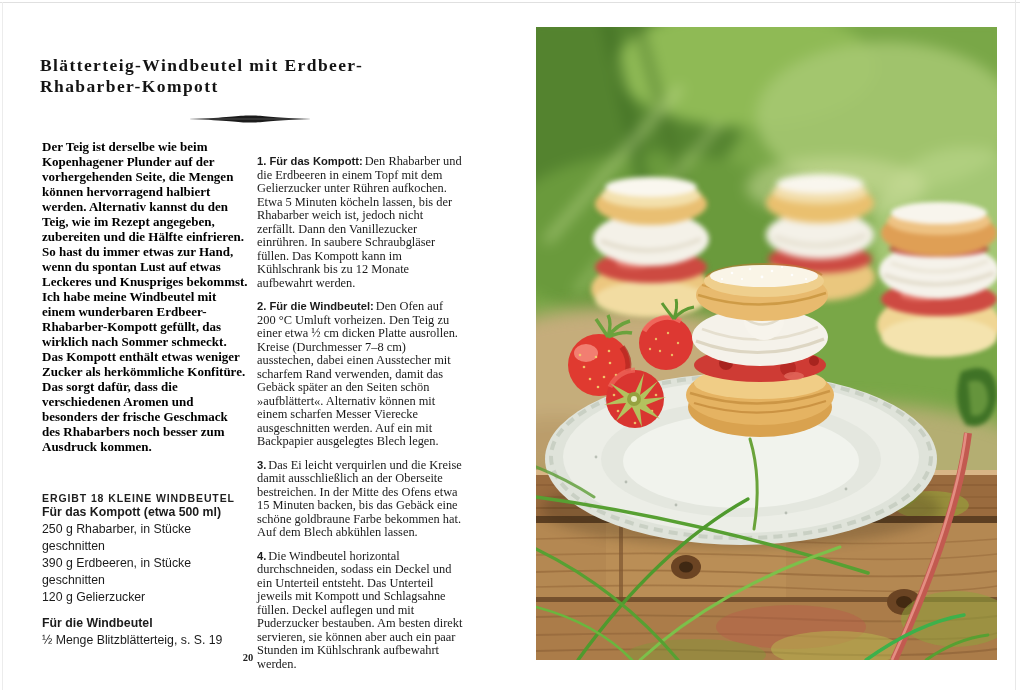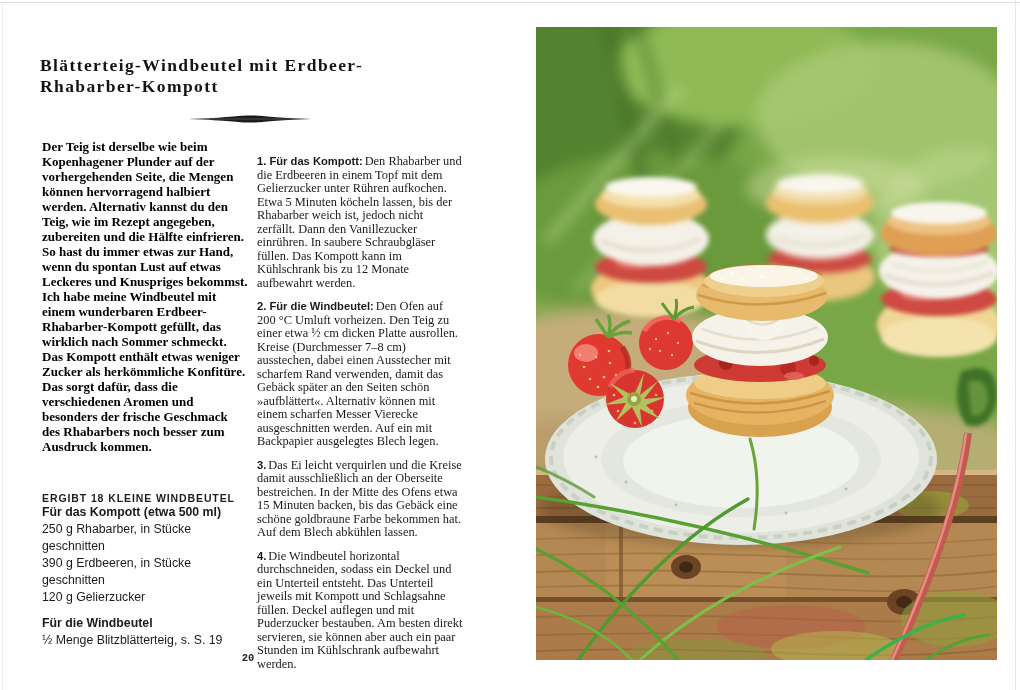--- a/index.html
+++ b/index.html
@@ -26,21 +26,21 @@
   .ing-section{margin-top:0;font-family:"Liberation Sans", sans-serif;font-size:12.3px;line-height:17px;color:#1b1b1b;}
   .ing-section.second{margin-top:9px;}
   .ing-title{font-weight:bold;}
 
   .col-right{position:absolute;left:257px;top:139px;width:207px;margin-top:16px;}
   .step{font-size:12.4px;line-height:13.5px;color:#1a1a1a;margin-bottom:10px;}
   .step-label{font-family:"Liberation Sans", sans-serif;font-weight:bold;font-size:11.2px;margin-right:2px;}
 
   .page-num{
     position:absolute;top:652px;left:42px;width:412px;text-align:center;
-    font-family:Liberation Mono, monospace;font-weight:bold;font-size:10.5px;color:#222;
+    font-family:Liberation Serif, serif;font-weight:bold;font-size:10.5px;color:#222;
   }
 
   .photo{
     position:absolute;left:536px;top:27px;width:461px;height:633px;overflow:hidden;background:#79a747;
   }
   .photo svg{display:block;}
 </style>
 </head>
 <body>
 

